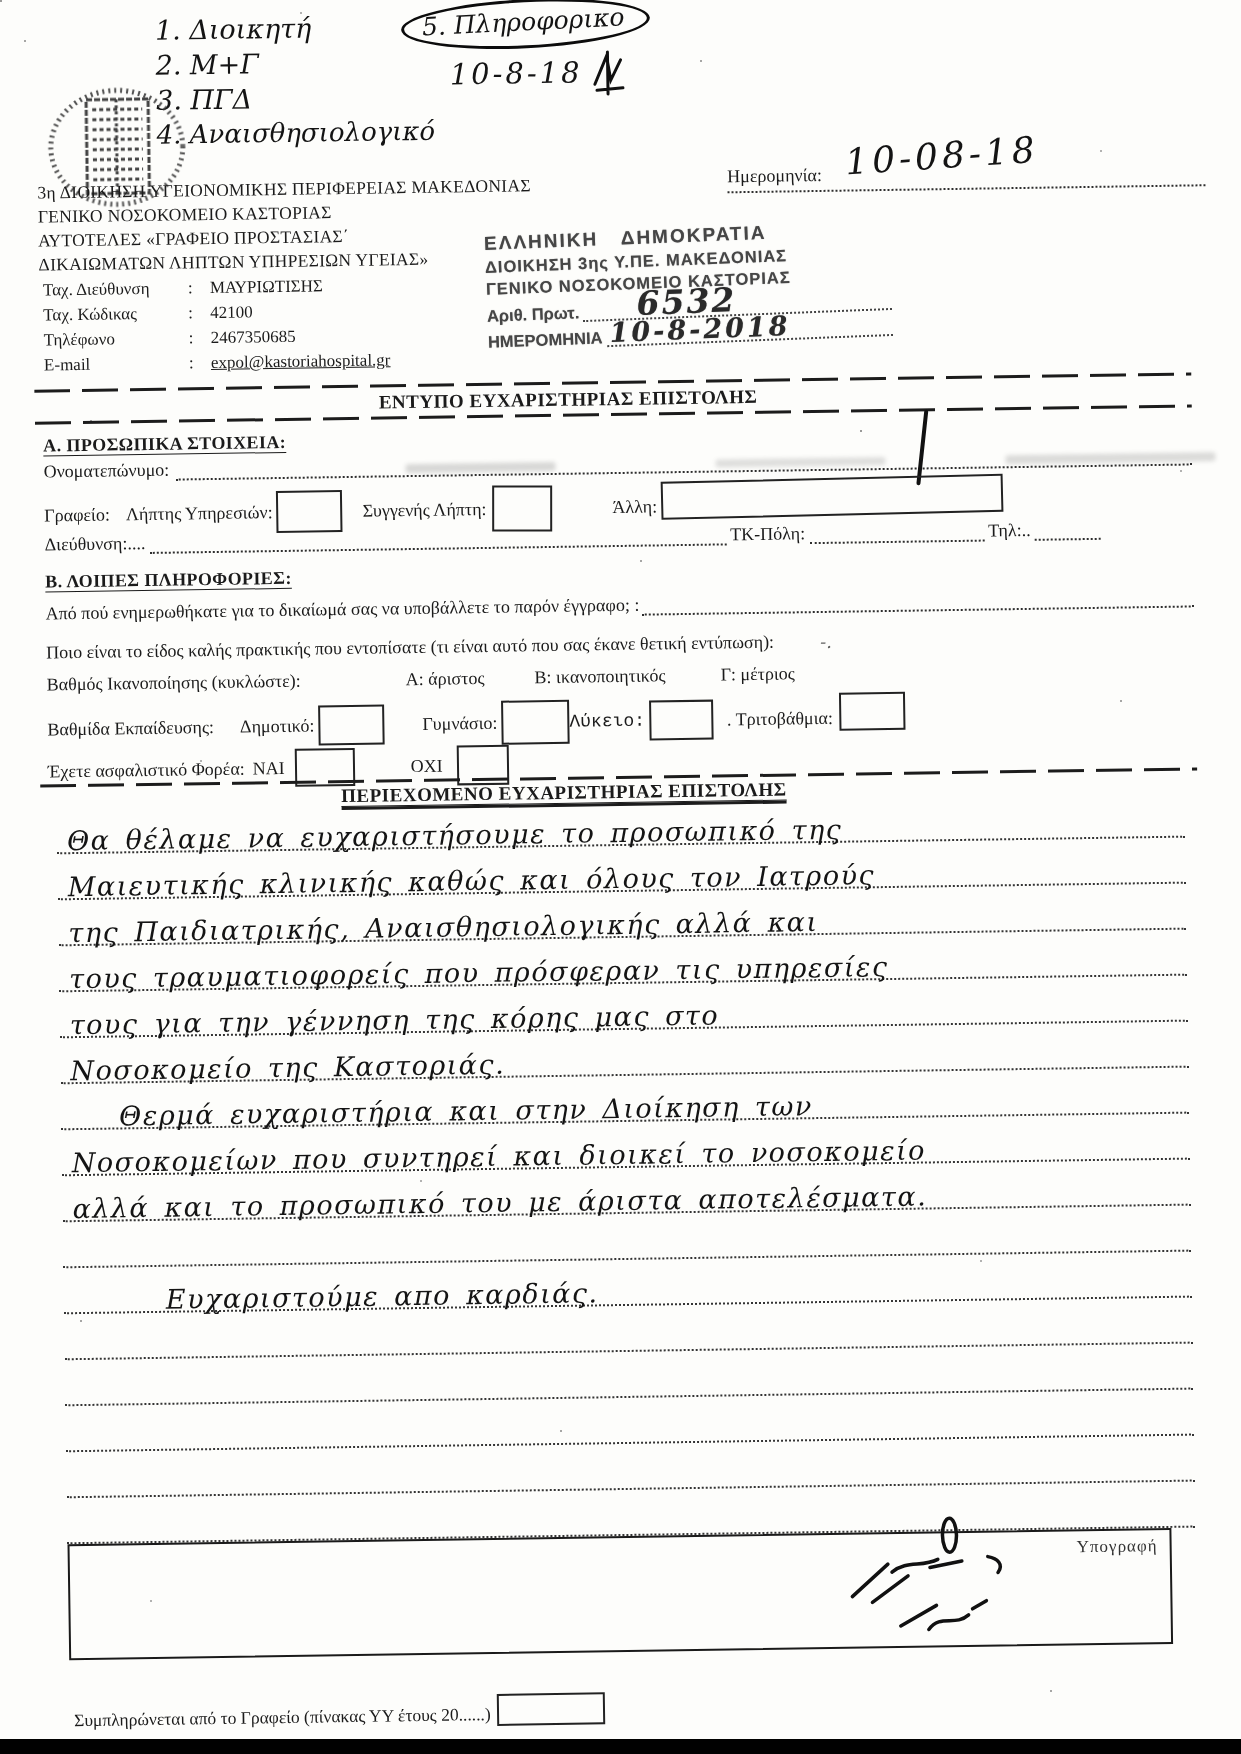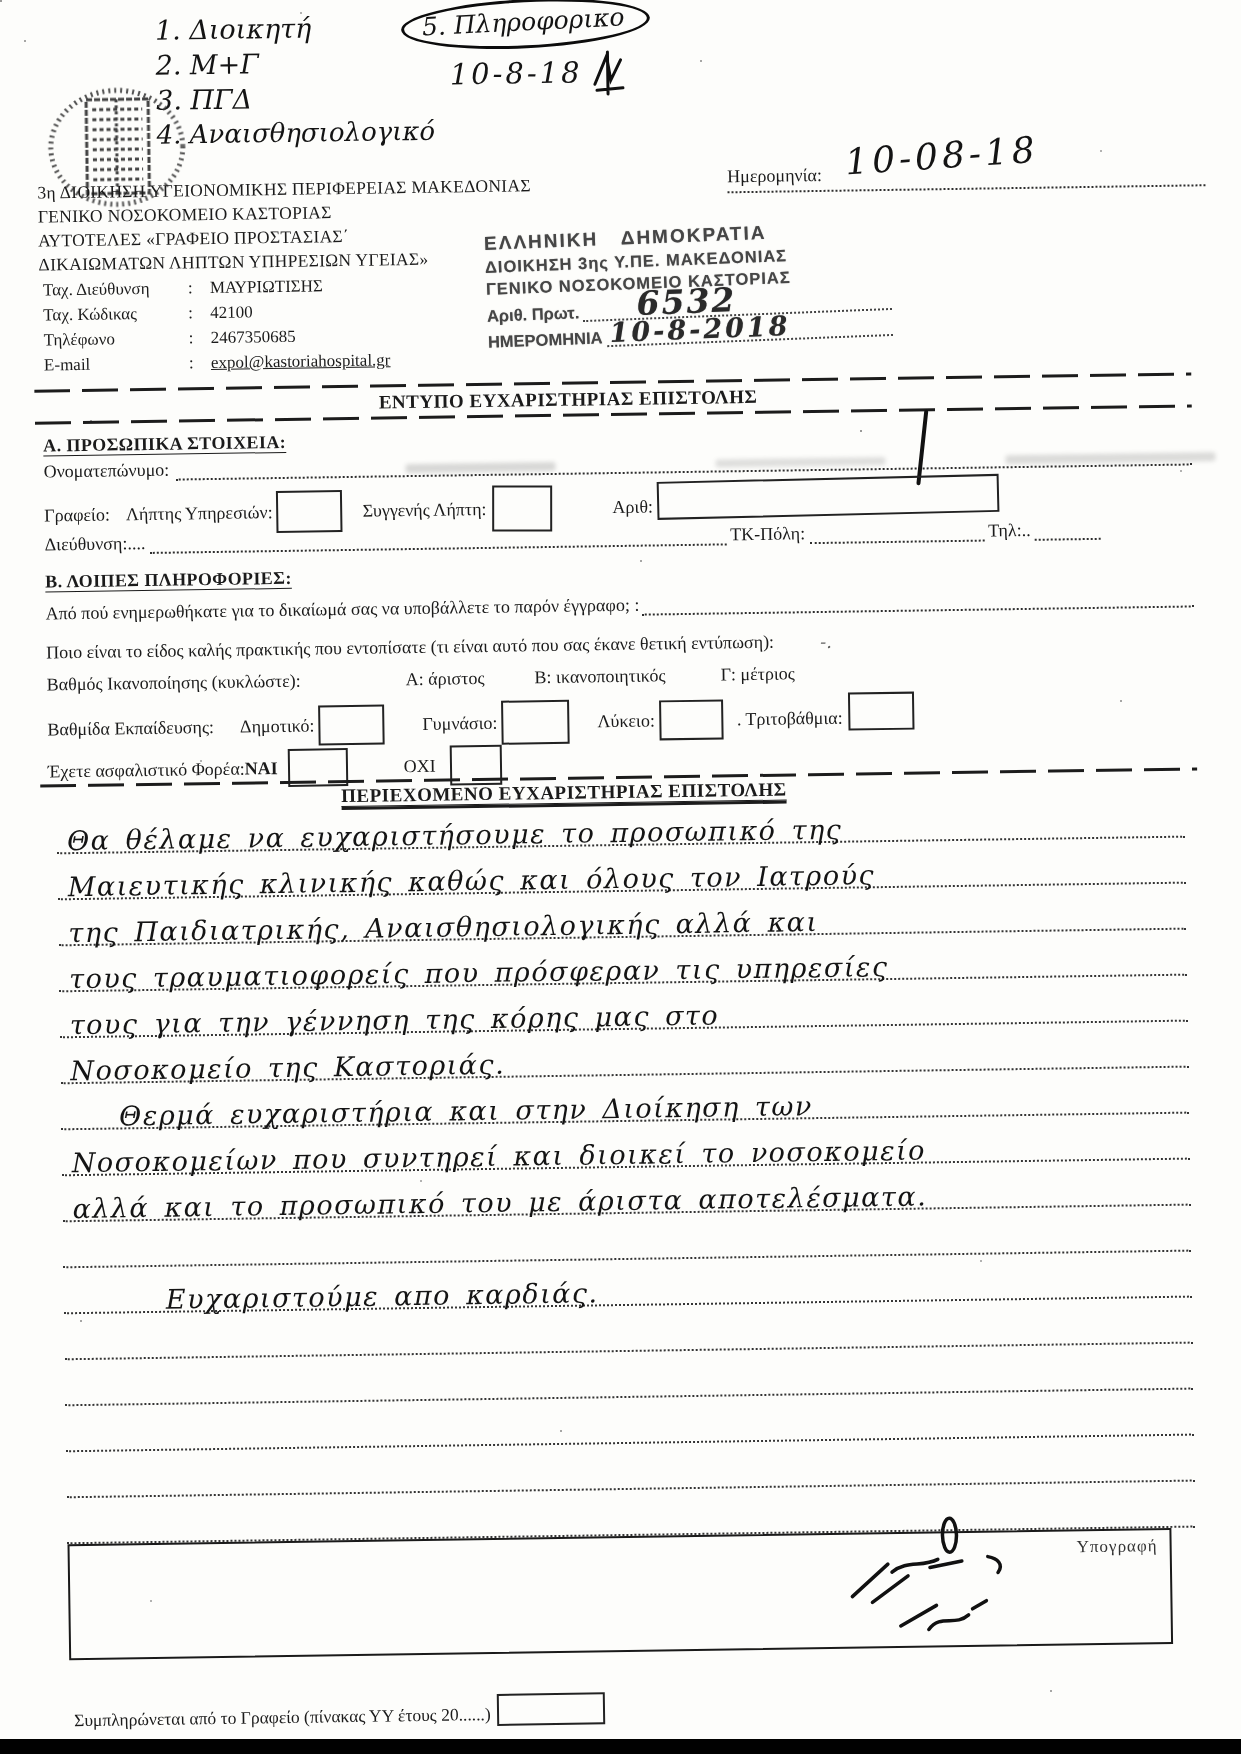--- a/index.html
+++ b/index.html
@@ -143,21 +143,21 @@
         <span class="abs" style="left:745px;top:-34px;width:4px;height:76px;background:#111;border-radius:2px;transform:rotate(7deg);"></span>
       </span>
     </div>
 
     <div class="abs row" style="left:50px;top:484px;">
       <span class="lab">Γραφείο:</span>
       <span class="lab" style="margin-left:16px;">Λήπτης Υπηρεσιών:</span>
       <span class="box" style="width:62px;height:38px;margin-left:4px;"></span>
       <span class="lab" style="margin-left:20px;">Συγγενής Λήπτη:</span>
       <span class="box" style="width:56px;height:42px;margin-left:6px;transform:rotate(.8deg);"></span>
-      <span class="lab" style="margin-left:60px;">Αριθ:</span>
+      <span class="lab" style="margin-left:60px;">Άλλη:</span>
       <span class="box" style="width:338px;height:34px;margin-left:4px;transform:translateY(-7px) rotate(-.5deg);"></span>
     </div>
 
     <div class="abs row-end" style="left:50px;top:523px;width:1148px;">
       <span class="lab">Διεύθυνση:....</span>
       <span class="dots" style="flex:1;height:22px;margin:0 4px;"></span>
       <span class="lab">ΤΚ-Πόλη:</span>
       <span class="dots" style="width:175px;height:22px;margin:0 4px;"></span>
       <span class="lab">Τηλ:..</span>
       <span class="dots" style="width:66px;height:22px;margin-left:4px;"></span>
@@ -182,29 +182,29 @@
       <span class="lab" style="margin-left:50px;">Β: ικανοποιητικός</span>
       <span class="lab" style="margin-left:55px;">Γ: μέτριος</span>
     </div>
 
     <div class="abs row" style="left:50px;top:700px;height:42px;">
       <span class="lab">Βαθμίδα Εκπαίδευσης:</span>
       <span class="lab" style="margin-left:26px;">Δημοτικό:</span>
       <span class="box" style="width:62px;height:36px;margin-left:4px;"></span>
       <span class="lab" style="margin-left:38px;">Γυμνάσιο:</span>
       <span class="box" style="width:64px;height:40px;margin-left:4px;"></span>
-      <span class="lab" style="margin-left:28px;">Λύκειο:</span>
+      <span class="lab" style="font-family:Liberation Mono, monospace;">Λύκειο:</span>
       <span class="box" style="width:60px;height:36px;margin-left:4px;"></span>
       <span class="lab" style="margin-left:14px;">. Τριτοβάθμια:</span>
       <span class="box" style="width:62px;height:34px;margin-left:6px;transform:translateY(-6px);"></span>
     </div>
 
     <div class="abs row" style="left:50px;top:744px;height:38px;">
       <span class="lab">Έχετε ασφαλιστικό Φορέα:</span>
-      <span class="lab" style="font-weight:bold;">ΝΑΙ</span>
+      <span class="lab" style="margin-left:8px;">ΝΑΙ</span>
       <span class="box" style="width:56px;height:34px;margin-left:10px;"></span>
       <span class="lab" style="margin-left:56px;">ΟΧΙ</span>
       <span class="box" style="width:48px;height:36px;margin-left:14px;"></span>
     </div>
 
     <div class="abs" style="left:42px;top:776px;width:1157px;">
       <div class="dash-line"></div>
       <div style="text-align:center;transform:translateX(-55px);margin-top:2px;">
         <span class="band-title" style="display:inline-block;border-bottom:3px solid #1c1c1c;text-decoration:underline;text-underline-offset:4px;">ΠΕΡΙΕΧΟΜΕΝΟ ΕΥΧΑΡΙΣΤΗΡΙΑΣ ΕΠΙΣΤΟΛΗΣ</span>
       </div>

